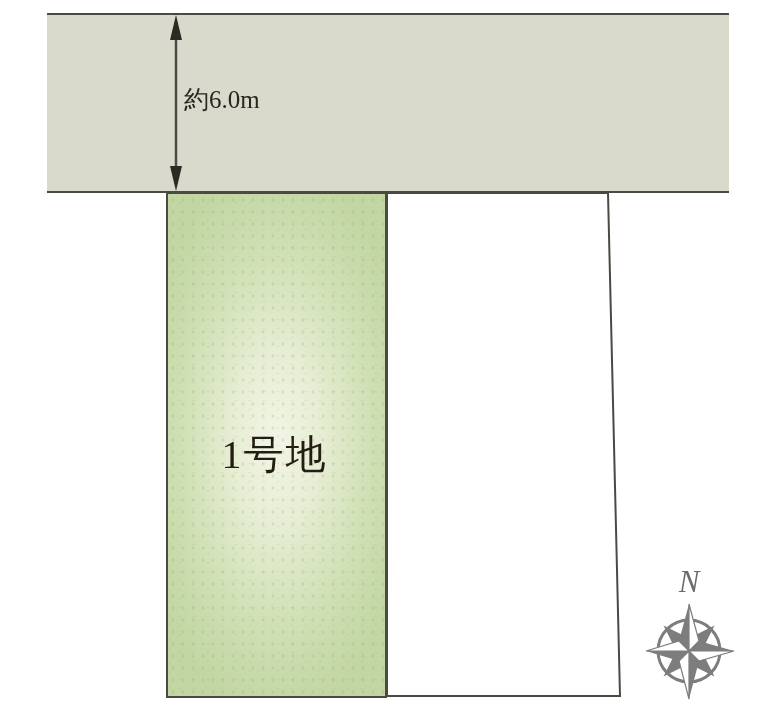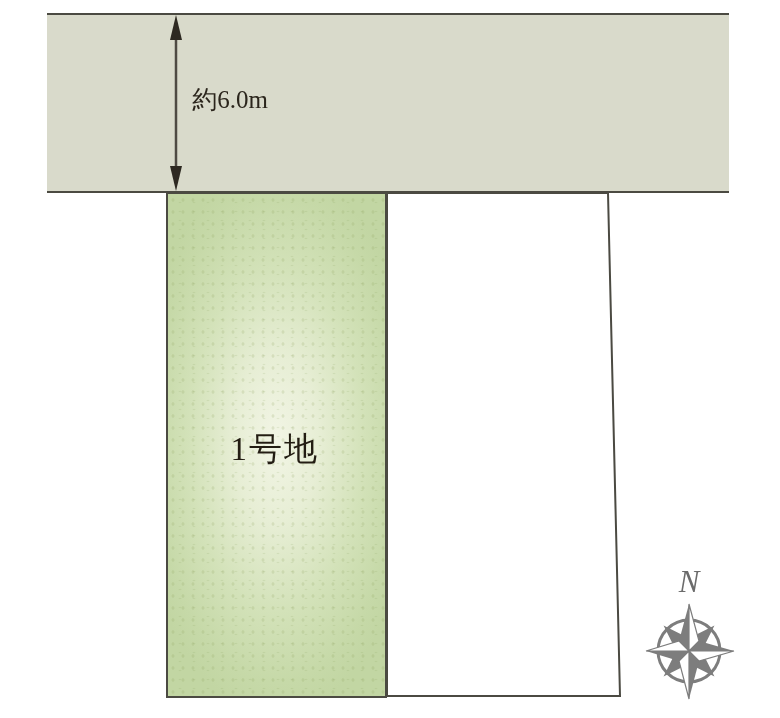--- a/index.html
+++ b/index.html
@@ -39,37 +39,37 @@
       radial-gradient(rgba(125,150,80,0.14) 1px, transparent 1.7px),
       radial-gradient(ellipse 65% 55% at 50% 49%, #f2f5e5 0%, #e7eed5 30%, #d3e2b9 62%, #c6d9a8 88%, #c2d6a3 100%);
     background-size:10px 12px, 14px 9px, 100% 100%;
     background-position:0 0, 5px 4px, 0 0;
     z-index:3;
   }
   .lot-label{
     position:absolute;
     left:50%;top:233px;
     transform:translateX(-52%);
-    font-size:33px;
+    font-size:40px;
     letter-spacing:2px;
     color:#231d13;
     white-space:nowrap;
   }
   
   .dim-arrow{
     position:absolute;
     left:160px;top:15px;
     z-index:4;
   }
   
   .road-label{
     position:absolute;
     left:184px;top:86px;
     width:92px;
-    text-align:center;
+    text-align:left;
     font-size:25px;
     line-height:27px;
     color:#2b251c;
     z-index:4;
   }
   
   .compass{
     position:absolute;
     left:637px;top:566px;
     width:104px;

